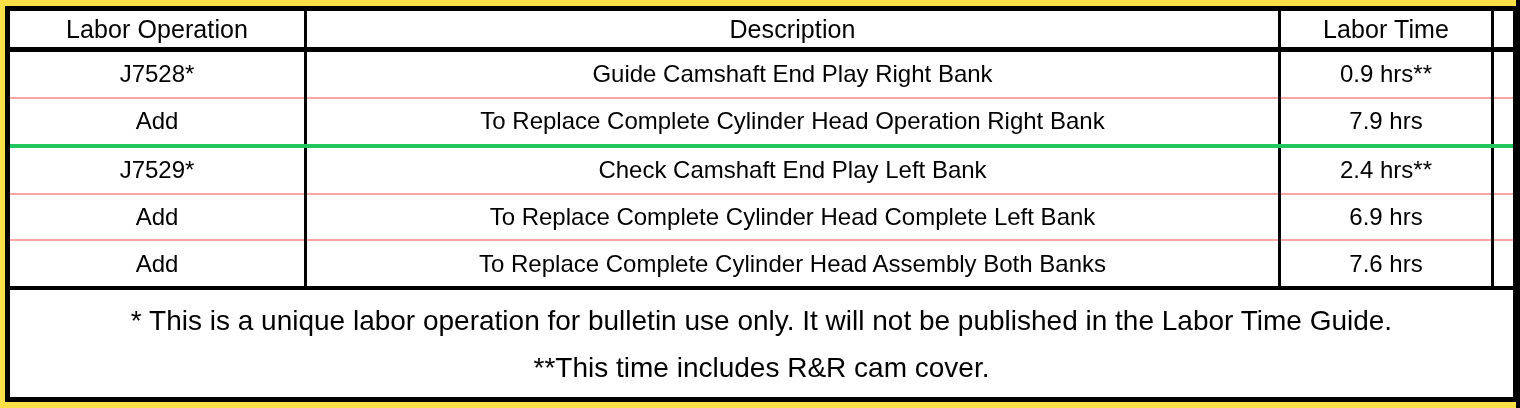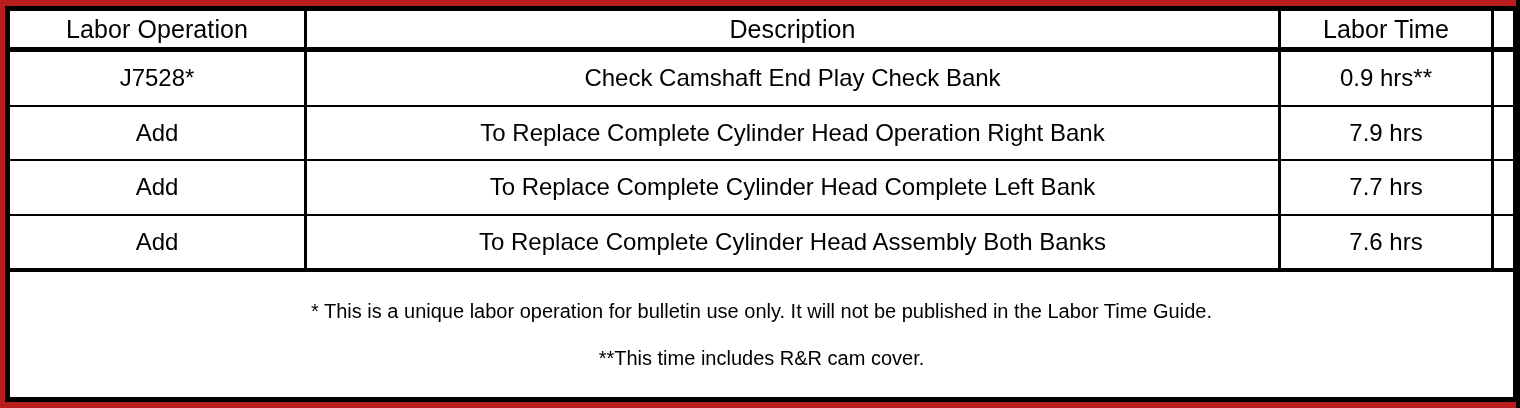--- a/index.html
+++ b/index.html
@@ -14,21 +14,21 @@
     color: #000000;
     overflow: hidden;
     position: relative;
   }
 
   
   #page {
     position: relative;
     width: 1520px;
     height: 408px;
-    background: #b91c1c;
+    background: #fde047;
   }
 
   
   .page-edge-rule {
     position: absolute;
     top: 0;
     left: 1516px;
     width: 4px;
     height: 408px;
     background: #000000;
@@ -77,38 +77,38 @@
     border-bottom: 5px solid #000000;
   }
 
   
   tr.data-row td {
     height: 42px;
     font-size: 24px;
   }
   
   tr.rule-thin td {
-    border-top: 2px solid #000000;
+    border-top: 2px solid #fca5a5;
   }
   
   tr.rule-thick td {
     border-top: 4px solid #22c55e;
   }
 
   
   tr.footnote-row td {
     border-top: 4px solid #000000;
     border-left: none;
     text-align: left;
     vertical-align: top;
     height: 100px;
     padding: 5px 0 0 3px;
   }
   .footnote-line {
-    font-size: 20px;
+    font-size: 28px;
     line-height: 31px;
     white-space: nowrap;
   }
   .footnote-gap {
     height: 16px;
   }
 </style>
 </head>
 <body>
 
@@ -128,37 +128,43 @@
         <th>Description</th>
         <th>Labor Time</th>
         <th></th>
       </tr>
     </thead>
 
     <tbody>
 
       <tr class="data-row rule-thick">
         <td>J7528*</td>
-        <td>Check Camshaft End Play Check Bank</td>
+        <td>Guide Camshaft End Play Right Bank</td>
         <td>0.9 hrs**</td>
         <td></td>
       </tr>
 
       <tr class="data-row rule-thin">
         <td>Add</td>
         <td>To Replace Complete Cylinder Head Operation Right Bank</td>
         <td>7.9 hrs</td>
         <td></td>
       </tr>
 
+      <tr class="data-row rule-thick">
+        <td>J7529*</td>
+        <td>Check Camshaft End Play Left Bank</td>
+        <td>2.4 hrs**</td>
+        <td></td>
+      </tr>
 
       <tr class="data-row rule-thin">
         <td>Add</td>
         <td>To Replace Complete Cylinder Head Complete Left Bank</td>
-        <td>7.7 hrs</td>
+        <td>6.9 hrs</td>
         <td></td>
       </tr>
 
 
       <tr class="data-row rule-thin">
         <td>Add</td>
         <td>To Replace Complete Cylinder Head Assembly Both Banks</td>
         <td>7.6 hrs</td>
         <td></td>
       </tr>

